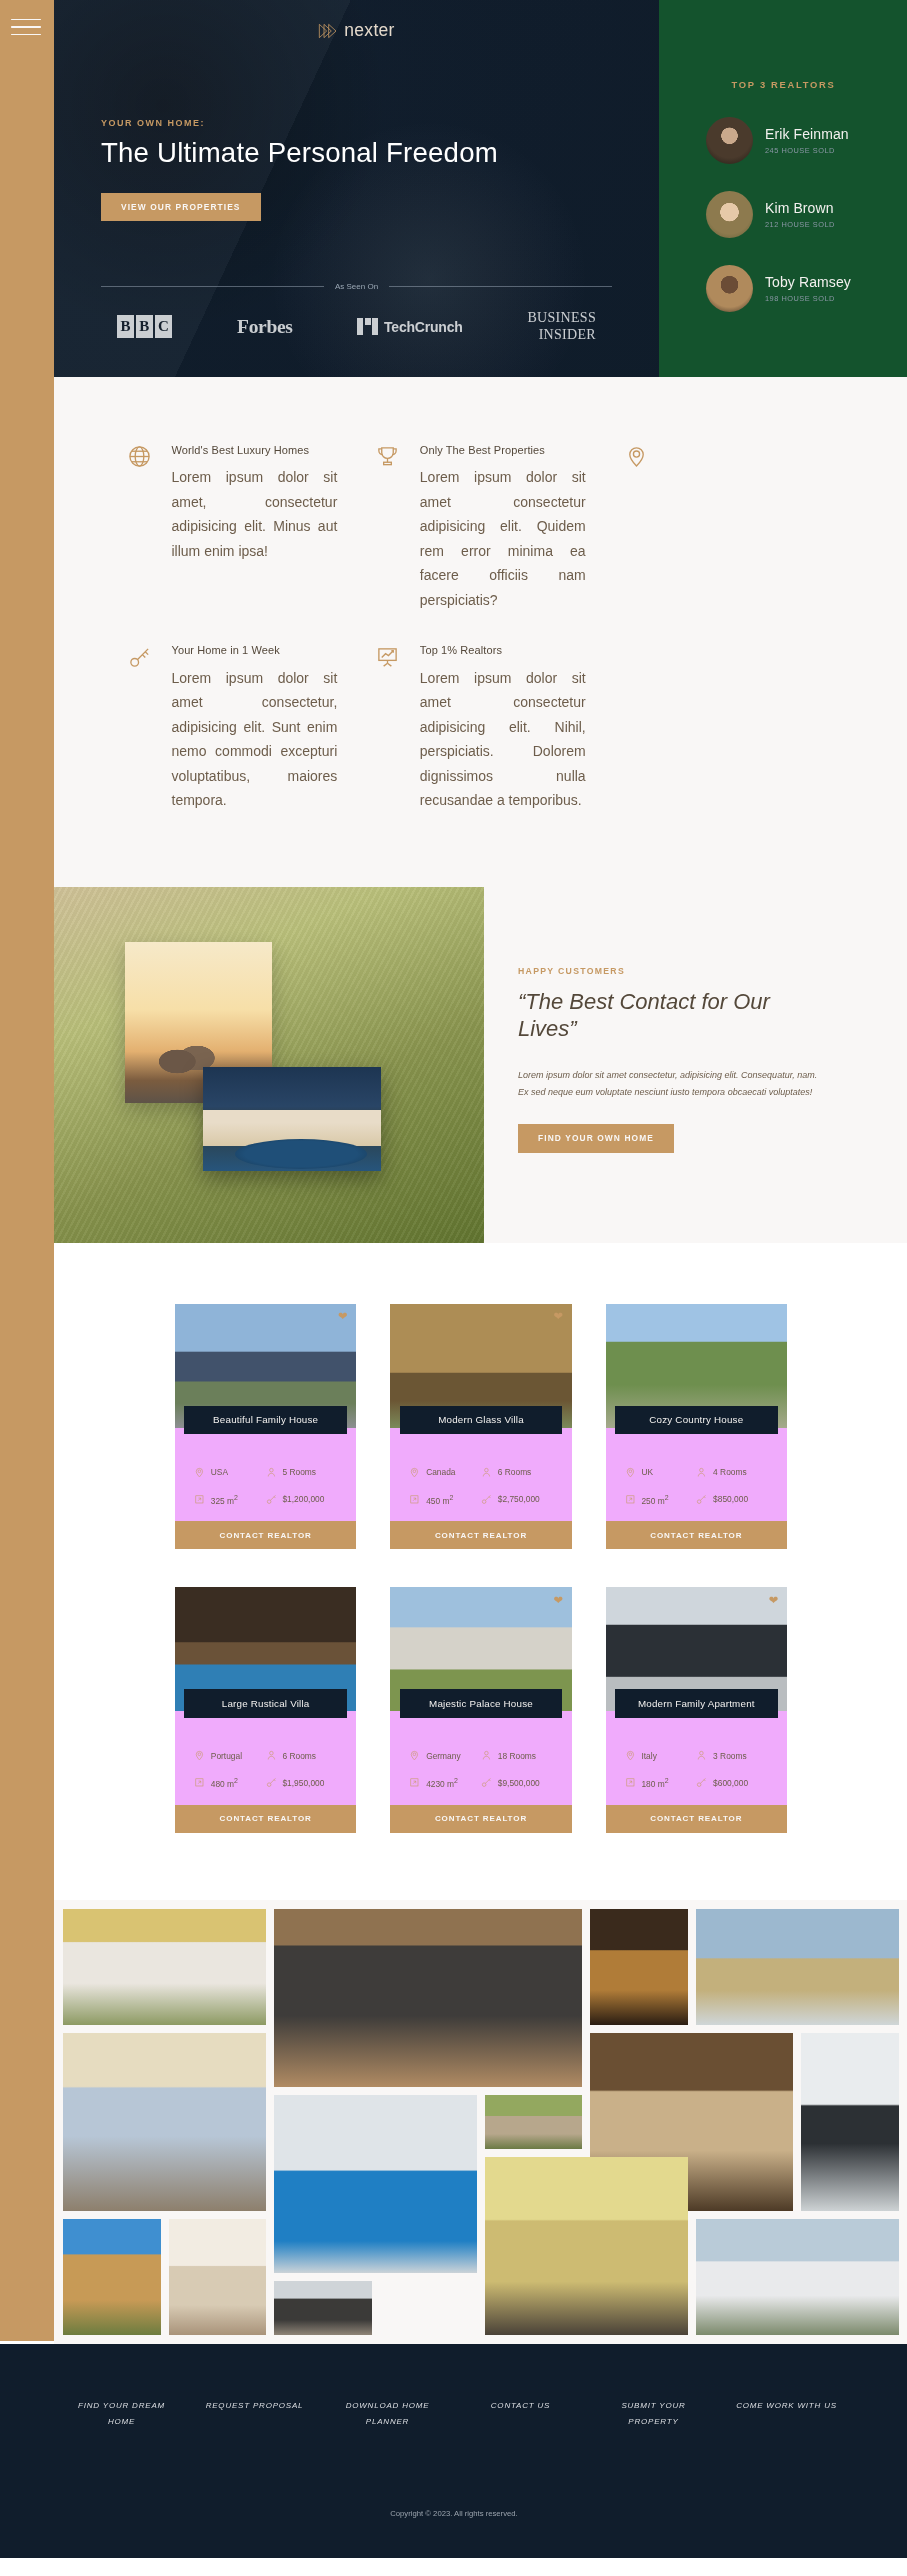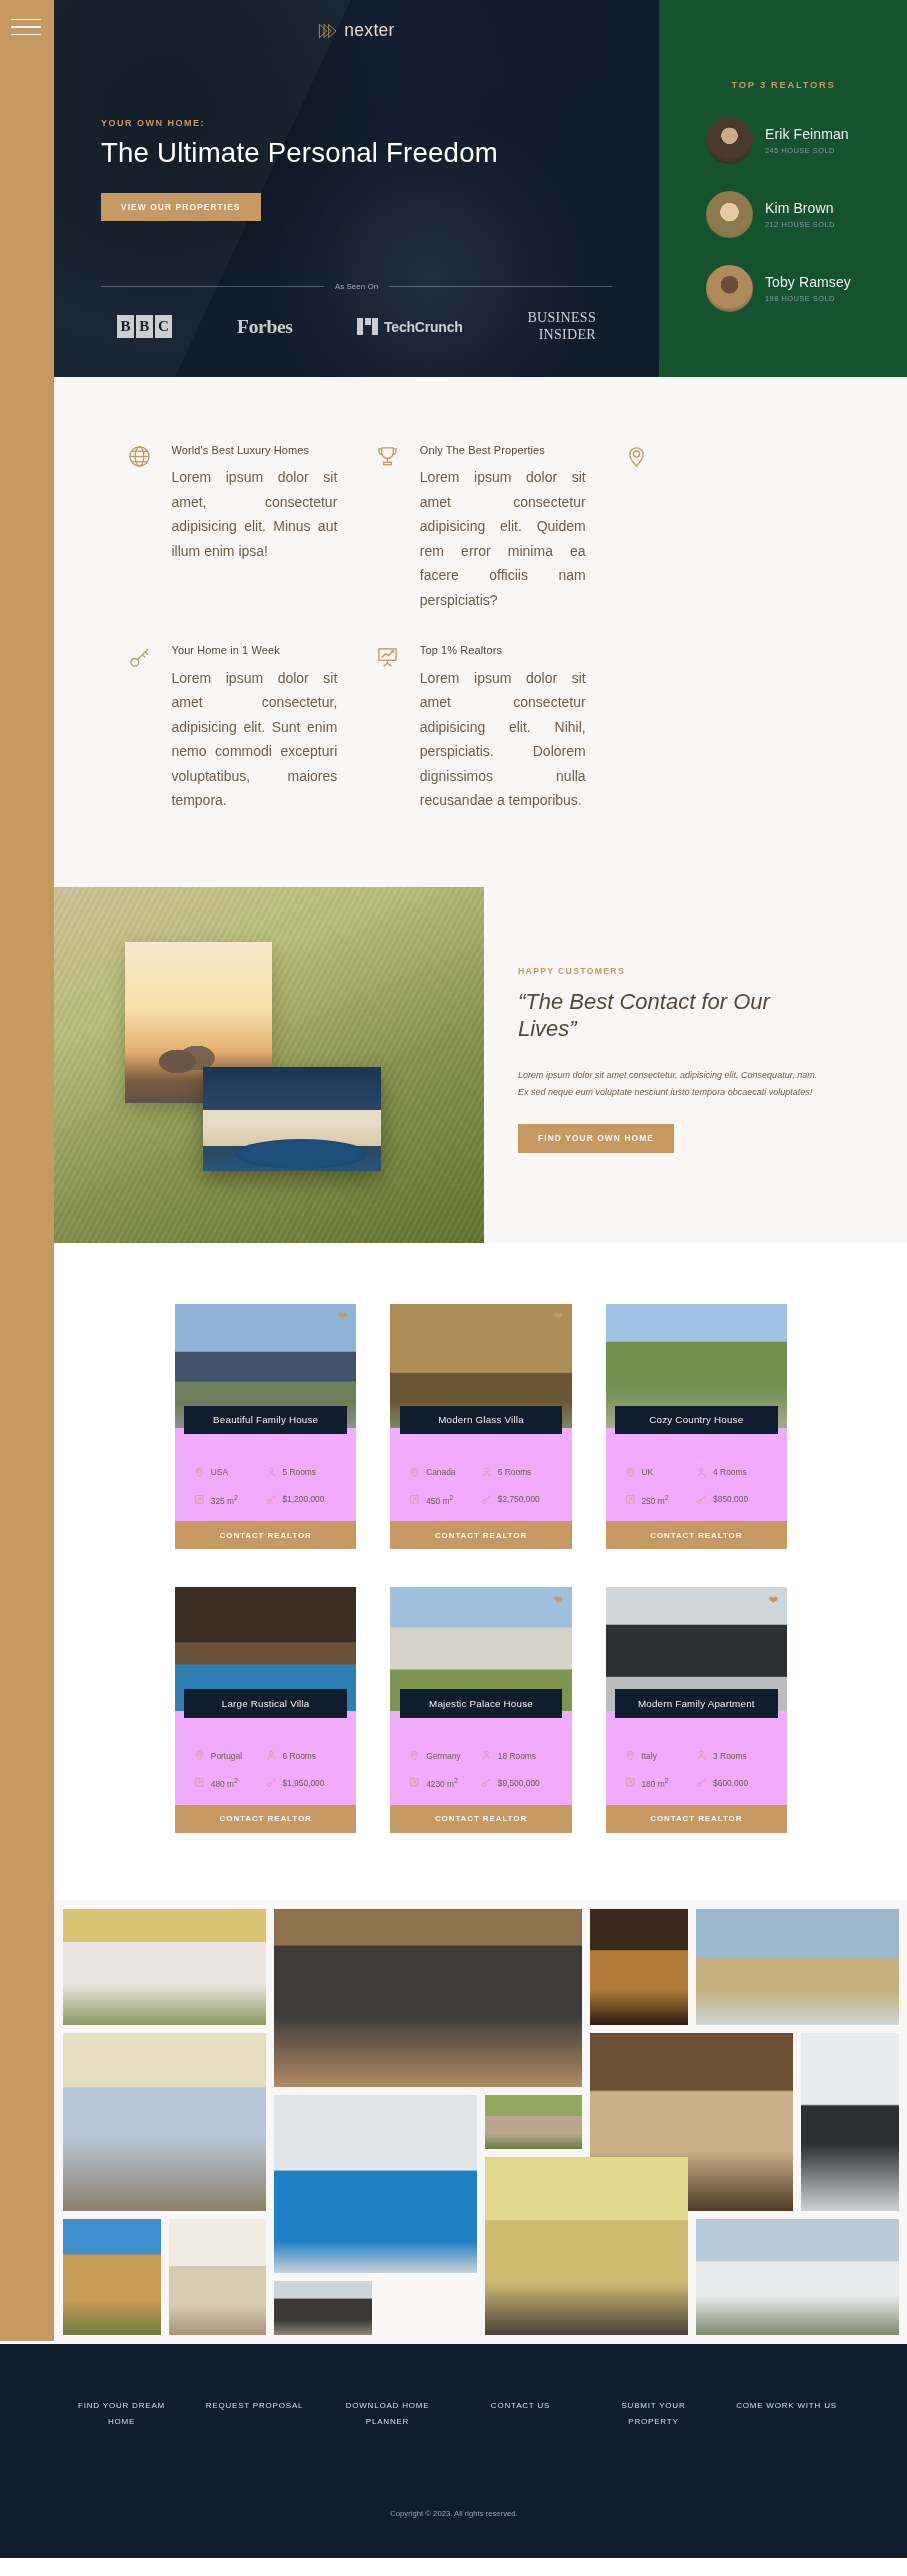--- a/index.html
+++ b/index.html
@@ -204,21 +204,21 @@
   .g8 {grid-column:3/5; grid-row:4/7; background:linear-gradient(#dfe4e8 0 42%,#1f7fc4 43% 82%,#cbd3d8 100%);}
   .g9 {grid-column:5/6; grid-row:4/5; background:linear-gradient(#93a85f 0 38%,#b7a78c 39% 72%,#6b7a45 100%);}
   .g10{grid-column:5/7; grid-row:5/8; background:linear-gradient(#e3d98e 0 35%,#cdbb72 36% 70%,#4a4238 100%);}
   .g11{grid-column:1/2; grid-row:6/8; background:linear-gradient(#3f8fd0 0 30%,#c79a56 31% 70%,#6d7c3f 100%);}
   .g12{grid-column:2/3; grid-row:6/8; background:linear-gradient(#f2ece2 0 40%,#d8cbb4 41% 74%,#a9937a 100%);}
   .g13{grid-column:3/4; grid-row:7/8; background:linear-gradient(#cfd4d8 0 32%,#3b3a38 33% 72%,#8e8477 100%);}
   .g14{grid-column:7/9; grid-row:6/8; background:linear-gradient(#b9cbd8 0 36%,#e9eaec 37% 66%,#7c8a6c 100%);}
 
   
   .footer { width:908px; background:#101d2c; padding:48px 61px 40px; }
-  .fnav { display:grid; grid-template-columns:repeat(6,1fr); gap:12px; }
+  .fnav { display:grid; grid-template-columns:repeat(6,1fr); gap:12px;font-style:italic; }
   .fnav a {
     display:block; text-align:center; color:#dcdfe3; font-size:8px; letter-spacing:0.8px;
     text-decoration:none; text-transform:uppercase; line-height:1.9; padding:6px 2.7px;
   }
   .copy { text-align:center; color:#9aa3ad; font-size:7.7px; margin-top:74px; }
 </style>
 </head>
 <body>
 
 <div class="page">

